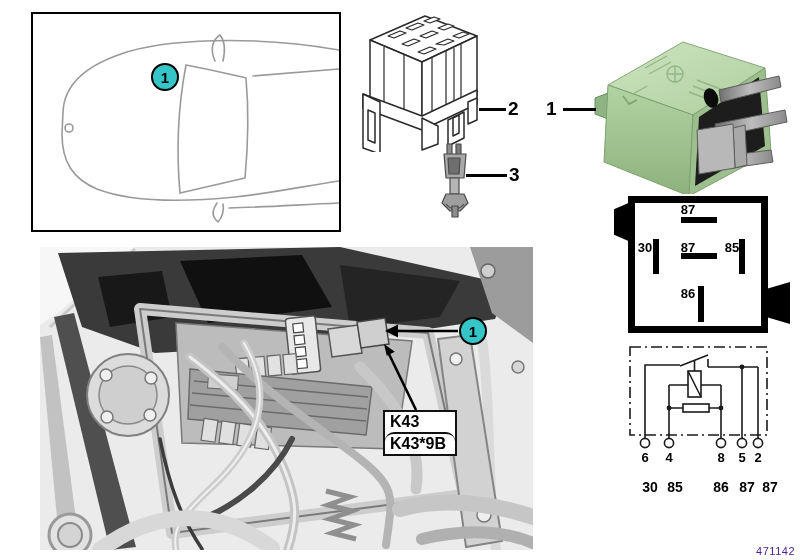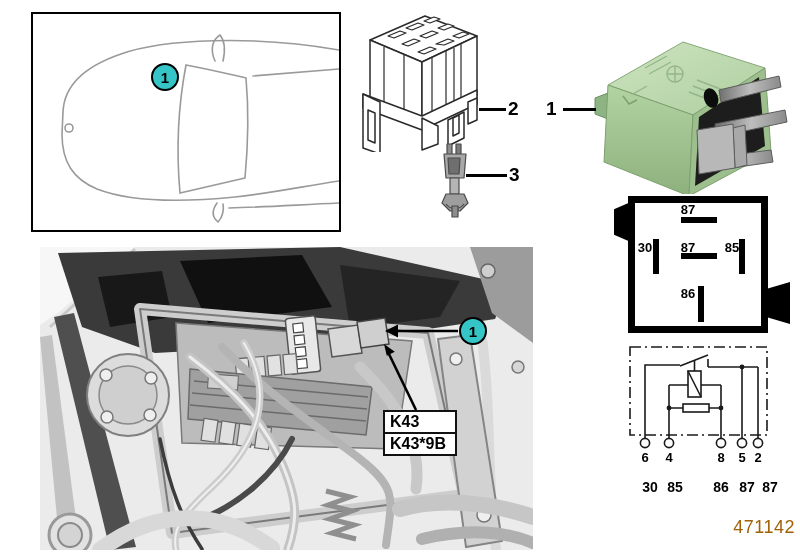--- a/index.html
+++ b/index.html
@@ -42,26 +42,26 @@
   .pin-text{position:absolute;font-size:13px;font-weight:700;line-height:13px;text-align:center;}
   .bar{position:absolute;background:#000;}
   
   .num1{position:absolute;width:20px;text-align:center;font-size:13px;font-weight:600;line-height:13px;}
   .num2{position:absolute;width:26px;text-align:center;font-size:14px;font-weight:600;line-height:14px;}
   
   .k43-label{
     position:absolute;left:383px;top:410px;width:70px;background:#fff;
     border:2px solid #111;box-sizing:content-box;z-index:4;
   }
-  .k43-row{height:20px;line-height:20px;padding-left:5px;font-size:16px;font-weight:700;}
+  .k43-row{height:20px;line-height:20px;padding-left:5px;font-size:16px;font-weight:700;border-radius:9px;}
   .k43-row + .k43-row{border-top:2px solid #111;}
   
   .part-number{
-    position:absolute;left:690px;top:517px;width:105px;text-align:right;
-    font-size:18px;color:#a16207;letter-spacing:.5px;
+    position:absolute;left:690px;top:545px;width:105px;text-align:right;
+    font-size:11px;color:#4c1d95;letter-spacing:.5px;
   }
 </style>
 </head>
 <body>
 
 <div class="canvas">
 
   <div class="car-panel">
     <svg width="306" height="216" viewBox="0 0 306 216">
       <g fill="none" stroke="#9a9a9a" stroke-width="1.6" stroke-linecap="round">

